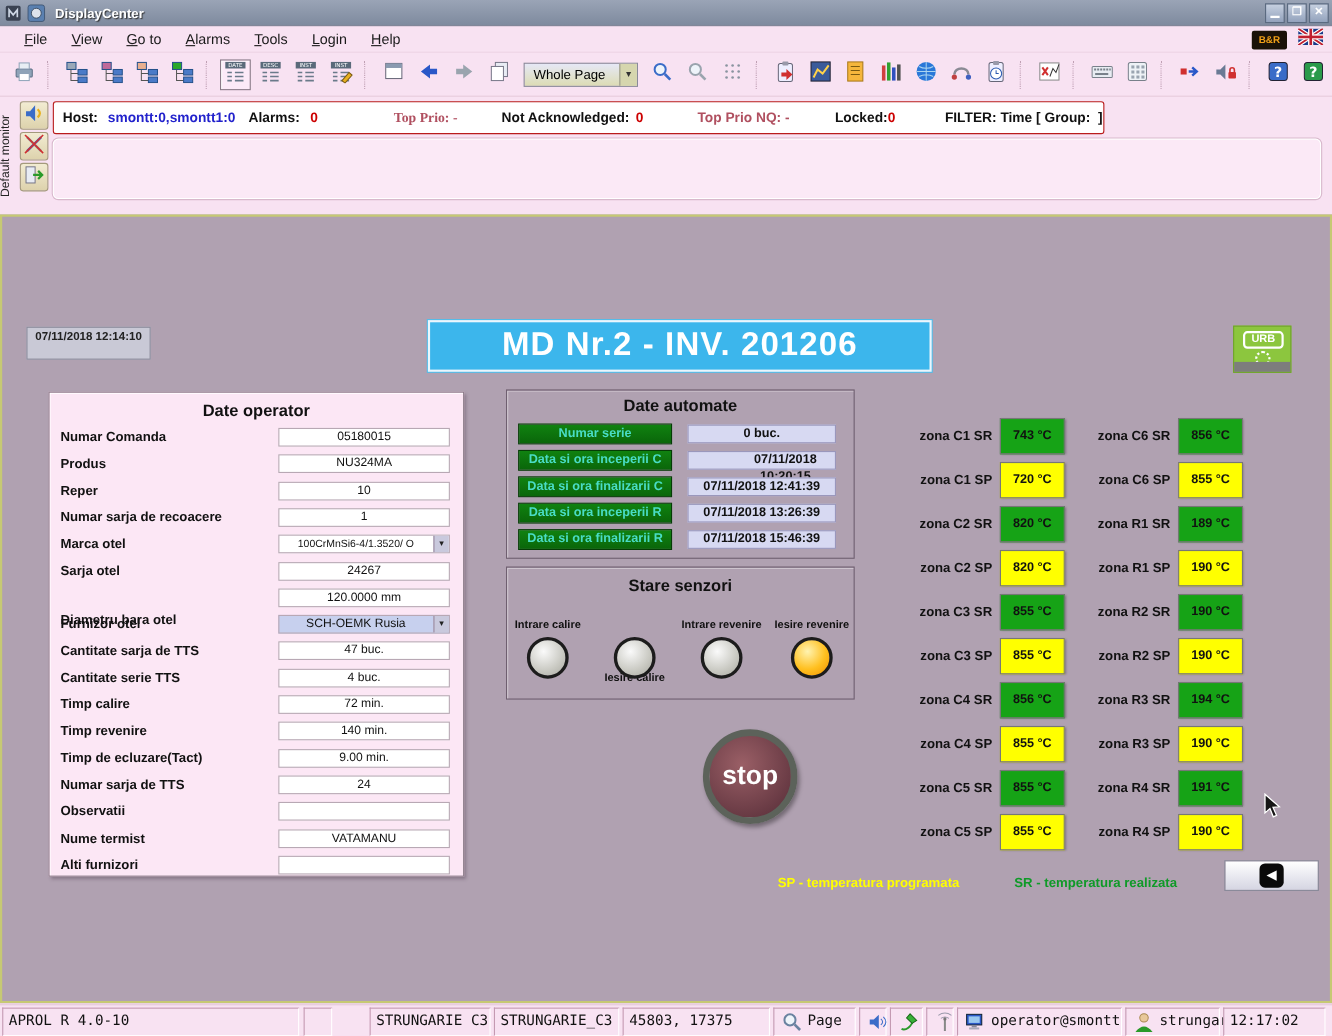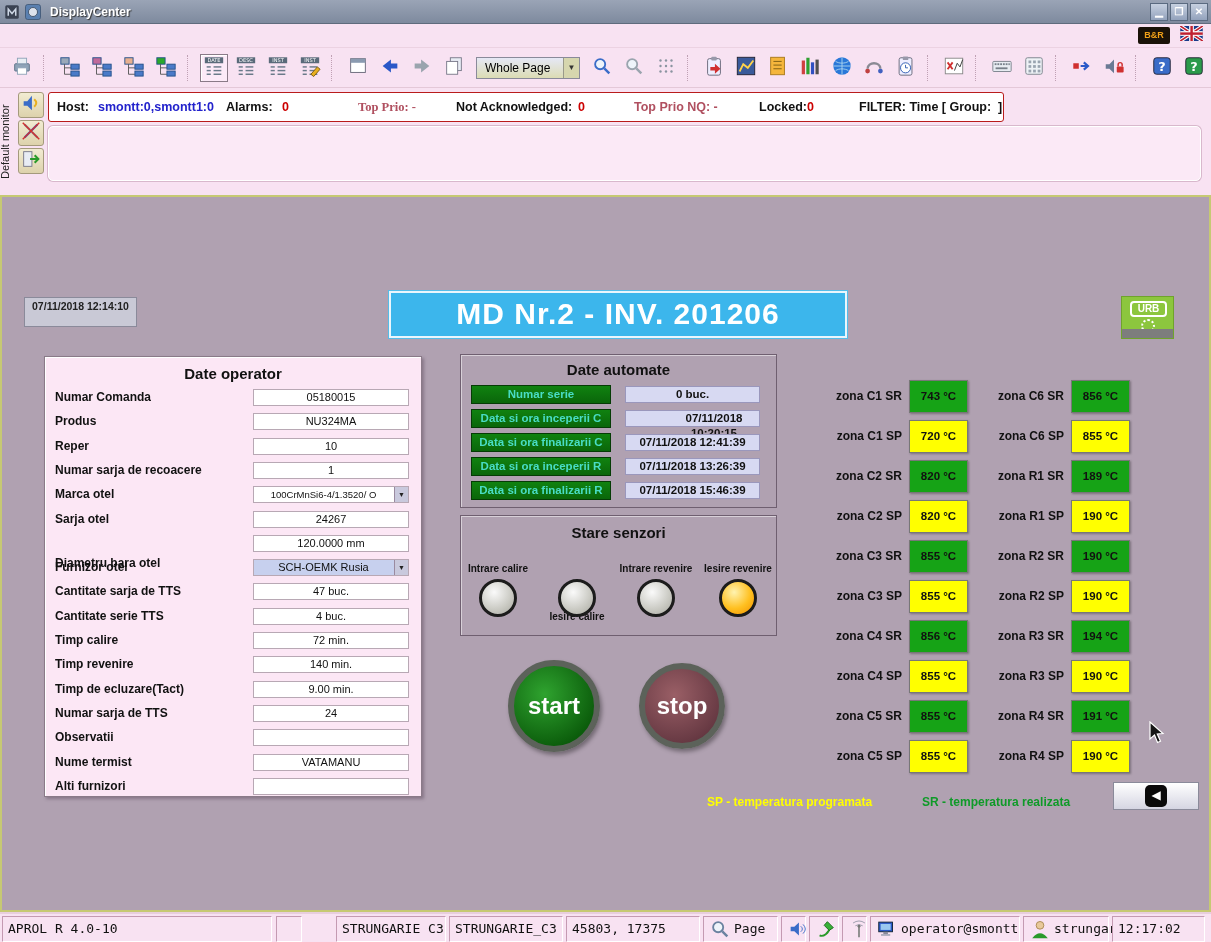--- a/index.html
+++ b/index.html
@@ -111,20 +111,21 @@
     </span>
   <span class="titletext">DisplayCenter</span>
   <span class="winbtns">
     <span class="winbtn">▁</span>
     <span class="winbtn">❐</span>
     <span class="winbtn">✕</span>
   </span>
 </div>
 
 <div class="menubar">
+  <span id="menu-items"><span class="menu-item"><u>F</u>ile</span><span class="menu-item"><u>V</u>iew</span><span class="menu-item"><u>G</u>o to</span><span class="menu-item"><u>A</u>larms</span><span class="menu-item"><u>T</u>ools</span><span class="menu-item"><u>L</u>ogin</span><span class="menu-item"><u>H</u>elp</span></span>
   <span class="menubar-right">
     <span class="bnr-logo">B&amp;R</span>
     <span><svg width="23" height="15" viewBox="0 0 24 16">
           <rect width="24" height="16" fill="#1a3a8a"></rect>
           <path d="M0 0 L24 16 M24 0 L0 16" stroke="#fff" stroke-width="4"></path>
           <path d="M0 0 L24 16 M24 0 L0 16" stroke="#c02030" stroke-width="1.8"></path>
           <rect x="9.5" width="5" height="16" fill="#fff"></rect>
           <rect y="5.5" width="24" height="5" fill="#fff"></rect>
           <rect x="10.8" width="2.6" height="16" fill="#c02030"></rect>
           <rect y="6.8" width="24" height="2.6" fill="#c02030"></rect>
@@ -513,21 +514,20 @@
         <div class="lamp off" style="left: 18px;"></div>
         <div class="sens-label" style="left: 70px; margin-top: 48px;">Iesire calire</div>
         <div class="lamp off" style="left: 97px;"></div>
         <div class="sens-label" style="left: 149px;">Intrare revenire</div>
         <div class="lamp off" style="left: 176px;"></div>
         <div class="sens-label" style="left: 231px;">Iesire revenire</div>
         <div class="lamp on" style="left: 258px;"></div>
       </div>
   </div>
 
-  <div class="pushbtn start">start</div>
   <div class="pushbtn stop">stop</div>
 
   <div id="zones">
       <div class="zone-label" style="left: 772px; top: 183px;">zona C1 SR</div>
       <div class="zone-box SR" style="left: 907px; top: 183px;">743 °C</div>
       <div class="zone-label" style="left: 772px; top: 223px;">zona C1 SP</div>
       <div class="zone-box SP" style="left: 907px; top: 223px;">720 °C</div>
       <div class="zone-label" style="left: 772px; top: 263px;">zona C2 SR</div>
       <div class="zone-box SR" style="left: 907px; top: 263px;">820 °C</div>
       <div class="zone-label" style="left: 772px; top: 303px;">zona C2 SP</div>

